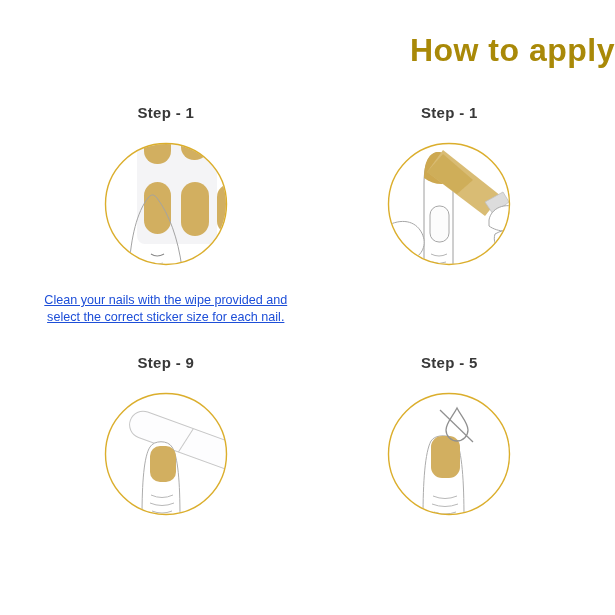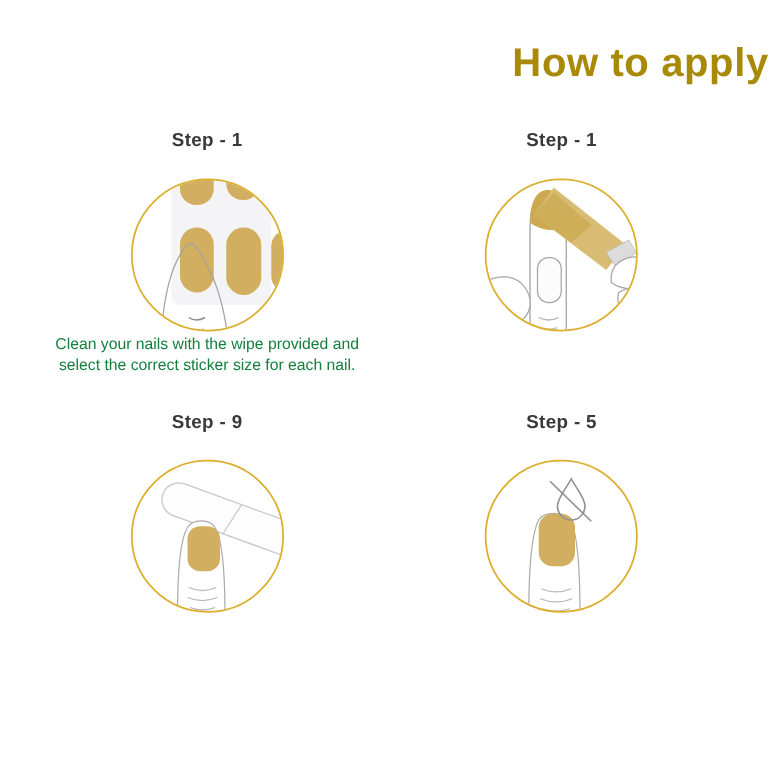--- a/index.html
+++ b/index.html
@@ -20,22 +20,22 @@
   }
   .step-cell{
     display:flex;flex-direction:column;align-items:center;text-align:center;
   }
   .step-heading{
     font-size:15px;font-weight:bold;color:#383838;line-height:18px;
     letter-spacing:0.3px;
   }
   .circle-wrap{margin-top:20px;width:124px;height:124px;}
   .step-desc{
-    margin-top:1px;width:248px;
-    font-size:12.6px;line-height:17px;color:#15803d;
+    margin-top:26px;width:248px;
+    font-size:12.6px;line-height:17px;color:#1d4ed8;text-decoration:underline;
   }
 </style>
 </head>
 <body>
 
 <div class="page">
 
   <div class="title">How to apply</div>
 
   <div class="steps-grid">

